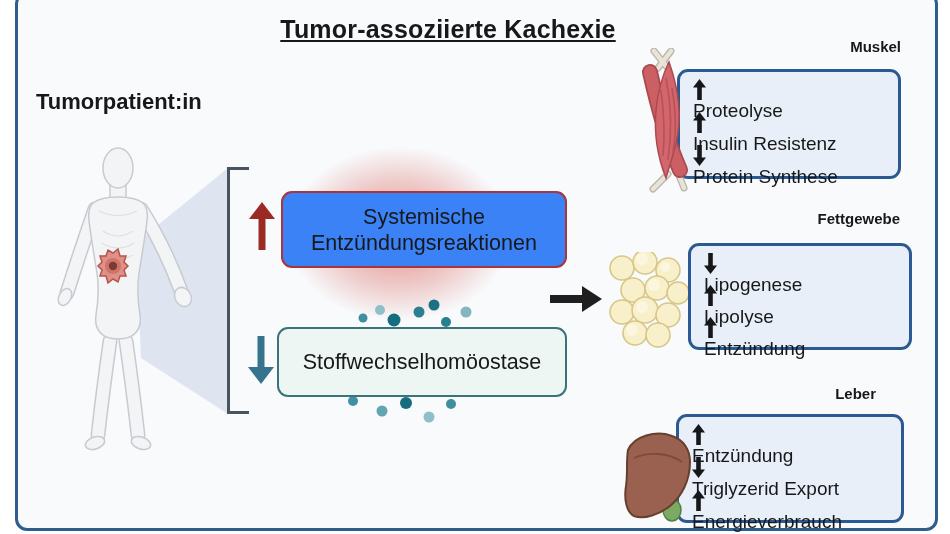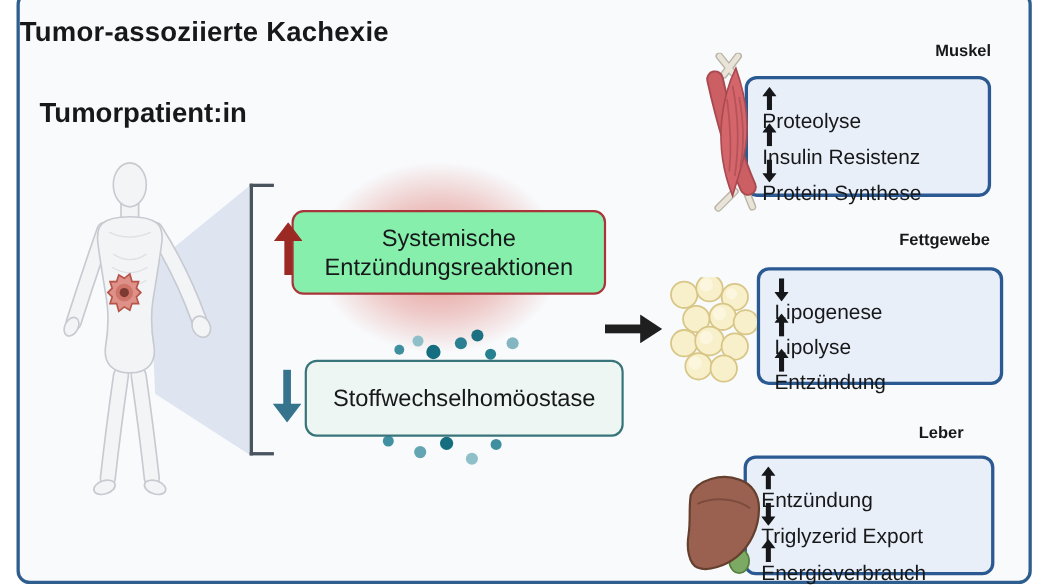--- a/index.html
+++ b/index.html
@@ -4,39 +4,39 @@
 <style>
   html,body{margin:0;padding:0;background:#ffffff;}
   .canvas{position:relative;width:950px;height:534px;overflow:hidden;background:#ffffff;
           font-family:"Liberation Sans","DejaVu Sans",sans-serif;color:#17181a;}
   .abs{position:absolute;}
 
   
   .frame{left:15px;top:-8px;width:917px;height:533px;border:3px solid #2e5e8e;
          border-radius:12px;background:#f8fafc;}
 
-  .fig-title{left:18px;top:15px;width:860px;text-align:left;
-             font-size:25px;font-weight:bold;letter-spacing:.2px;}
-  .patient-label{left:36px;top:89px;font-size:25px;font-weight:bold;}
+  .fig-title{left:18px;top:15px;width:860px;text-align:center;
+             font-size:25px;font-weight:bold;letter-spacing:.2px;text-decoration:underline;}
+  .patient-label{left:36px;top:89px;font-size:22px;font-weight:bold;}
 
   
   .beam{left:0;top:0;width:950px;height:534px;}
   .bracket{background:#4a545f;}
   .bracket-v{left:227px;top:167px;width:3px;height:247px;}
   .bracket-top{left:227px;top:167px;width:22px;height:3px;}
   .bracket-bot{left:227px;top:411px;width:22px;height:3px;}
 
   
   .glow{left:286px;top:146px;width:226px;height:176px;border-radius:50%;
         background:radial-gradient(ellipse at center,rgba(208,58,46,.55) 0%,rgba(208,58,46,.25) 42%,rgba(208,58,46,0) 70%);}
 
   
   .cbox{display:flex;flex-direction:column;justify-content:center;align-items:center;
         text-align:center;box-sizing:border-box;border-radius:11px;font-size:21.5px;line-height:26px;}
-  .box-red{left:265px;top:191px;width:286px;height:77px;background:#86efac;border:2.5px solid #a93439;}
+  .box-red{left:281px;top:191px;width:286px;height:77px;background:#3b82f6;border:2.5px solid #a93439;}
   .box-teal{left:277px;top:327px;width:290px;height:70px;background:#edf6f2;border:2.5px solid #38747a;}
 
   
   .big-arrow{width:26px;height:48px;}
   .big-arrow svg{display:block;}
   .arrow-red{left:249px;top:202px;color:#9b2a24;}
   .arrow-teal{left:248px;top:336px;color:#35748c;}
   .big-arrow[data-dir="down"]{transform:rotate(180deg);}
   .flow-arrow{left:550px;top:286px;color:#1f1f1f;}
 

